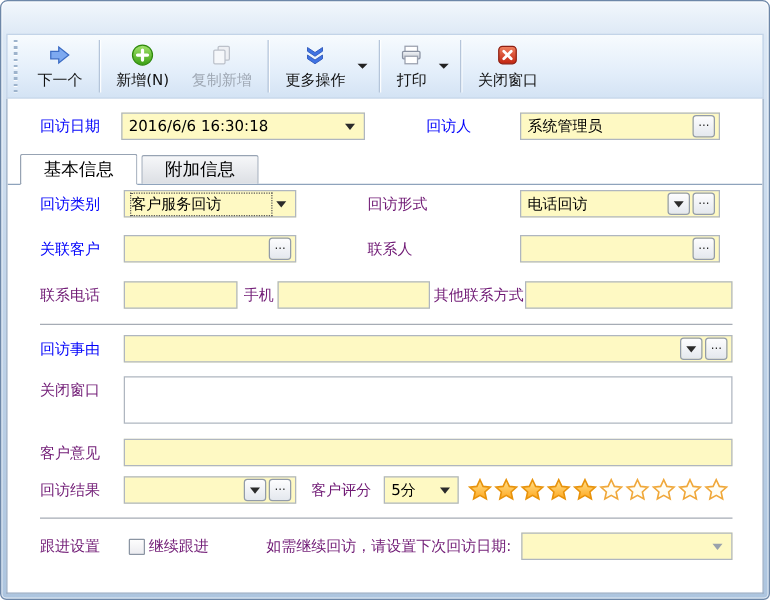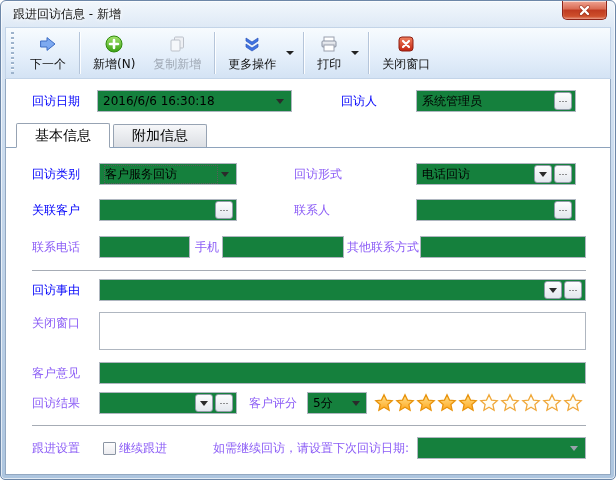--- a/index.html
+++ b/index.html
@@ -37,25 +37,25 @@
     padding: 3px 9px; height: 46px; border-radius: 3px; cursor: default; }
   .tbtn .ticon { height: 20px; display: flex; align-items: center; }
   .tbtn .tlabel { font-size: 12px; color: #111; margin-top: 2px; white-space: nowrap; }
   .tbtn.disabled .tlabel { color: #9fa8b4; }
   .tb-drop { width: 0; height: 0; border-left: 4px solid transparent; border-right: 4px solid transparent;
     border-top: 4px solid #222; margin: 0 5px 0 1px; }
   .tsep { width: 1px; height: 42px; background: #b5c5da; box-shadow: 1px 0 0 rgba(255,255,255,.9); margin: 0 4px; }
   
   .content { position: absolute; left: 4px; right: 4px; top: 78px; bottom: 4px;
     background: #fff; border: 1px solid #93a8c1; border-top: none; overflow: hidden; }
-  .lbl { font-size: 12px; color: #8b5cf6; white-space: nowrap; }
+  .lbl { font-size: 12px; color: #701a75; white-space: nowrap; }
   .blue { color: #0000fb; }
   .hrow { display: flex; align-items: center; height: 24px; margin: 0 24px 0 26px; }
   .field { display: flex; align-items: center; height: 22px; border: 1px solid #afb6c0;
-    background: #15803d; padding: 0 3px 0 5px; font-size: 12px; }
+    background: #fef9c3; padding: 0 3px 0 5px; font-size: 12px; }
   .field .val { flex: 1; white-space: nowrap; overflow: hidden; font-size: 12px; color: #000; }
   .field input { flex: 1; border: none; outline: none; font-size: 12px; min-width: 0; background: transparent; }
   .caret { width: 0; height: 0; border-left: 4px solid transparent; border-right: 4px solid transparent;
     border-top: 5px solid #2b2b2b; }
   .caret-wrap { width: 16px; display: flex; justify-content: center; align-items: center; align-self: stretch; }
   .caret.gray { border-top-color: #9aa2ac; }
   .sq { width: 18px; height: 18px; margin-left: 2px; flex: 0 0 auto;
     border: 1px solid #939ca9; border-radius: 3px;
     background: linear-gradient(180deg, #fdfdfe, #e4e8ee);
     display: flex; align-items: center; justify-content: center;
@@ -102,29 +102,20 @@
     </linearGradient>
     <linearGradient id="redgrad" x1="0" y1="0" x2="0" y2="1">
       <stop offset="0" stop-color="#f08160"></stop>
         <stop offset="1" stop-color="#c22410"></stop>
     </linearGradient>
   </defs>
 </svg>
 
 <div class="window">
 
-  <div class="titlebar">
-    <span class="title">跟进回访信息 - 新增</span>
-    <div class="close-btn">
-      <svg width="13" height="11" viewBox="0 0 13 11">
-        <path d="M3 2 L10 9 M10 2 L3 9" stroke="#7e1d10" stroke-width="4" stroke-linecap="round" opacity=".45"></path>
-        <path d="M3 2 L10 9 M10 2 L3 9" stroke="#ffffff" stroke-width="2.4" stroke-linecap="round"></path>
-      </svg>
-    </div>
-  </div>
 
   <div class="toolbar">
     <div class="grip"></div>
 
 
     <div class="tbtn">
       <span class="ticon">
         <svg width="20" height="20" viewBox="0 0 20 20">
             <path d="M17 10 L9 3.6 L9 7 L2.6 7 L2.6 13 L9 13 L9 16.4 Z" fill="#7da9f0" stroke="#3c6cc4" stroke-width="1"></path>
           </svg>
@@ -214,21 +205,21 @@
 
     <div class="tabstrip">
       <div class="tab active">
         <span>基本信息</span>
       </div>
       <div class="tab">
         <span>附加信息</span>
       </div>
     </div>
 
-    <div class="hrow row-h22" style="margin-top:15px;">
+    <div class="hrow row-h22" style="margin-top:4px;">
       <span class="lbl blue" style="width:67px;">回访类别</span>
       <div class="field" style="width:138px;">
         <span class="val focus-sel">客户服务回访</span>
         <span class="caret-wrap">
             <span class="caret"></span>
           </span>
       </div>
       <span class="lbl" style="width:122px;margin-left:57px;">回访形式</span>
       <div class="field" style="width:160px;">
         <span class="val">电话回访</span>

